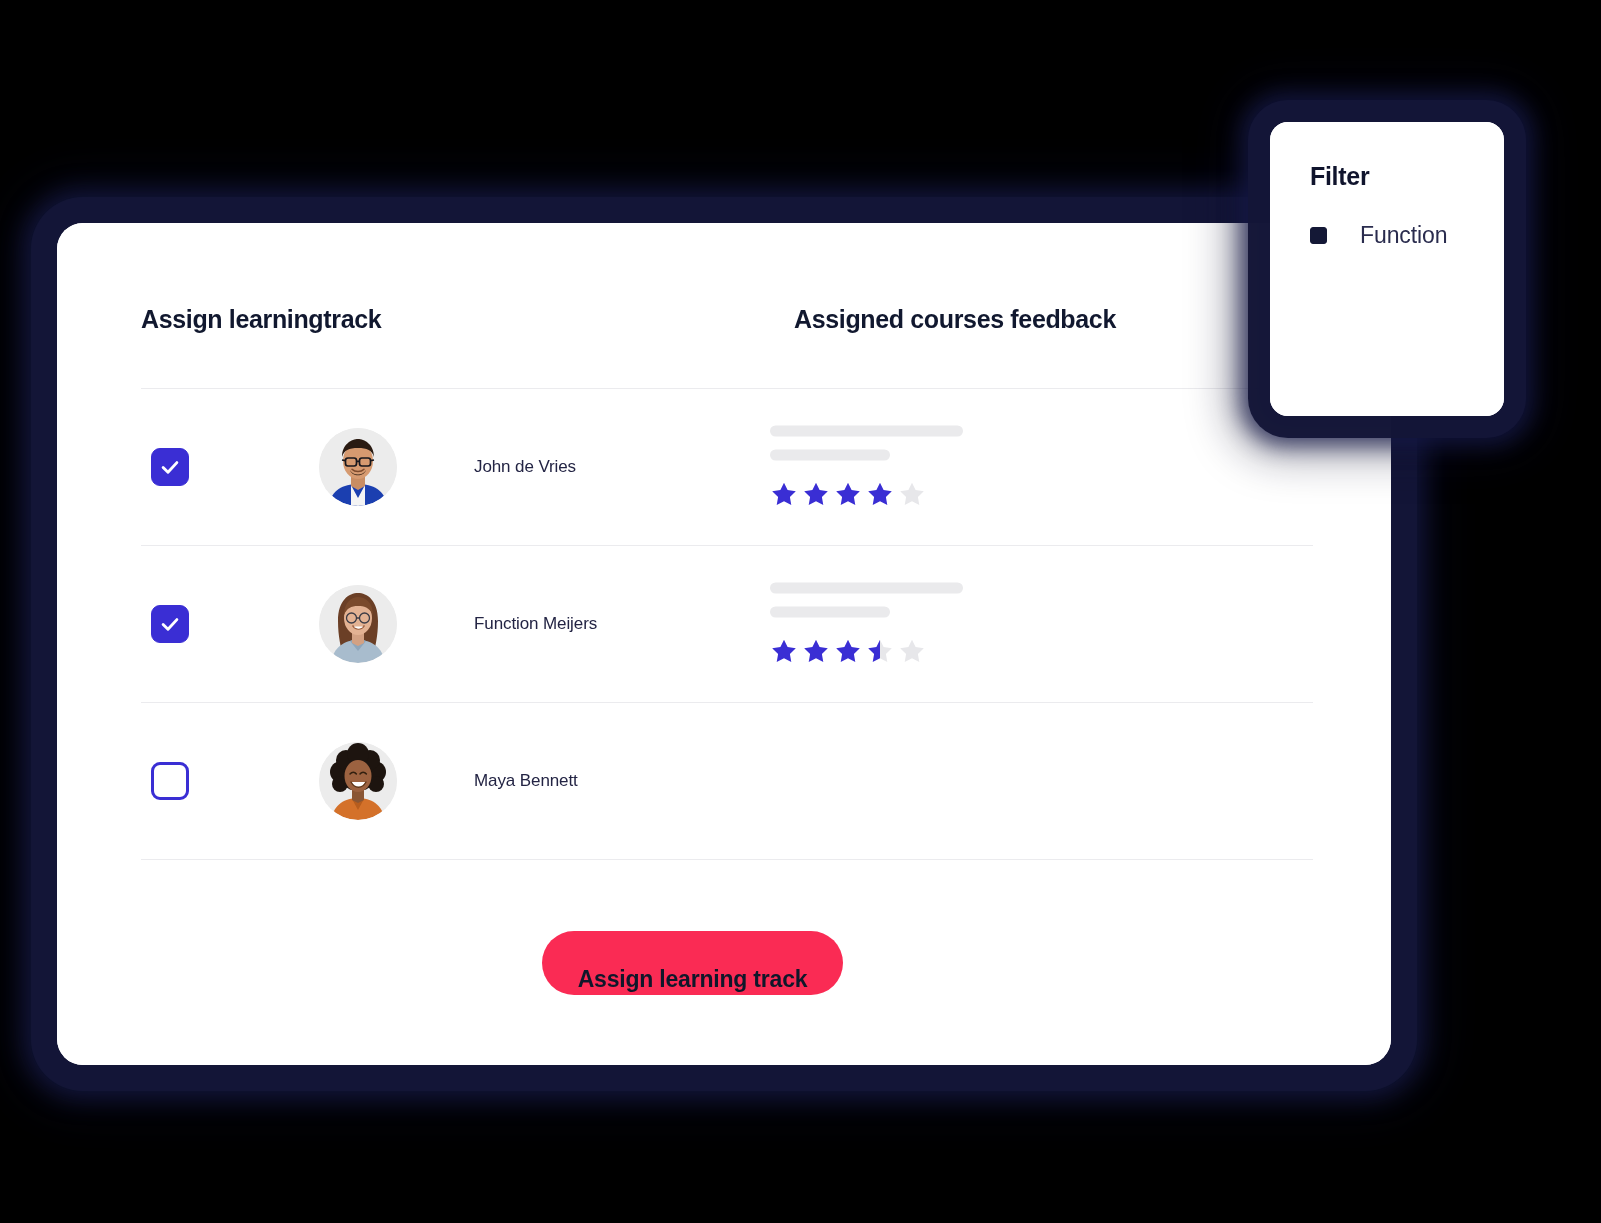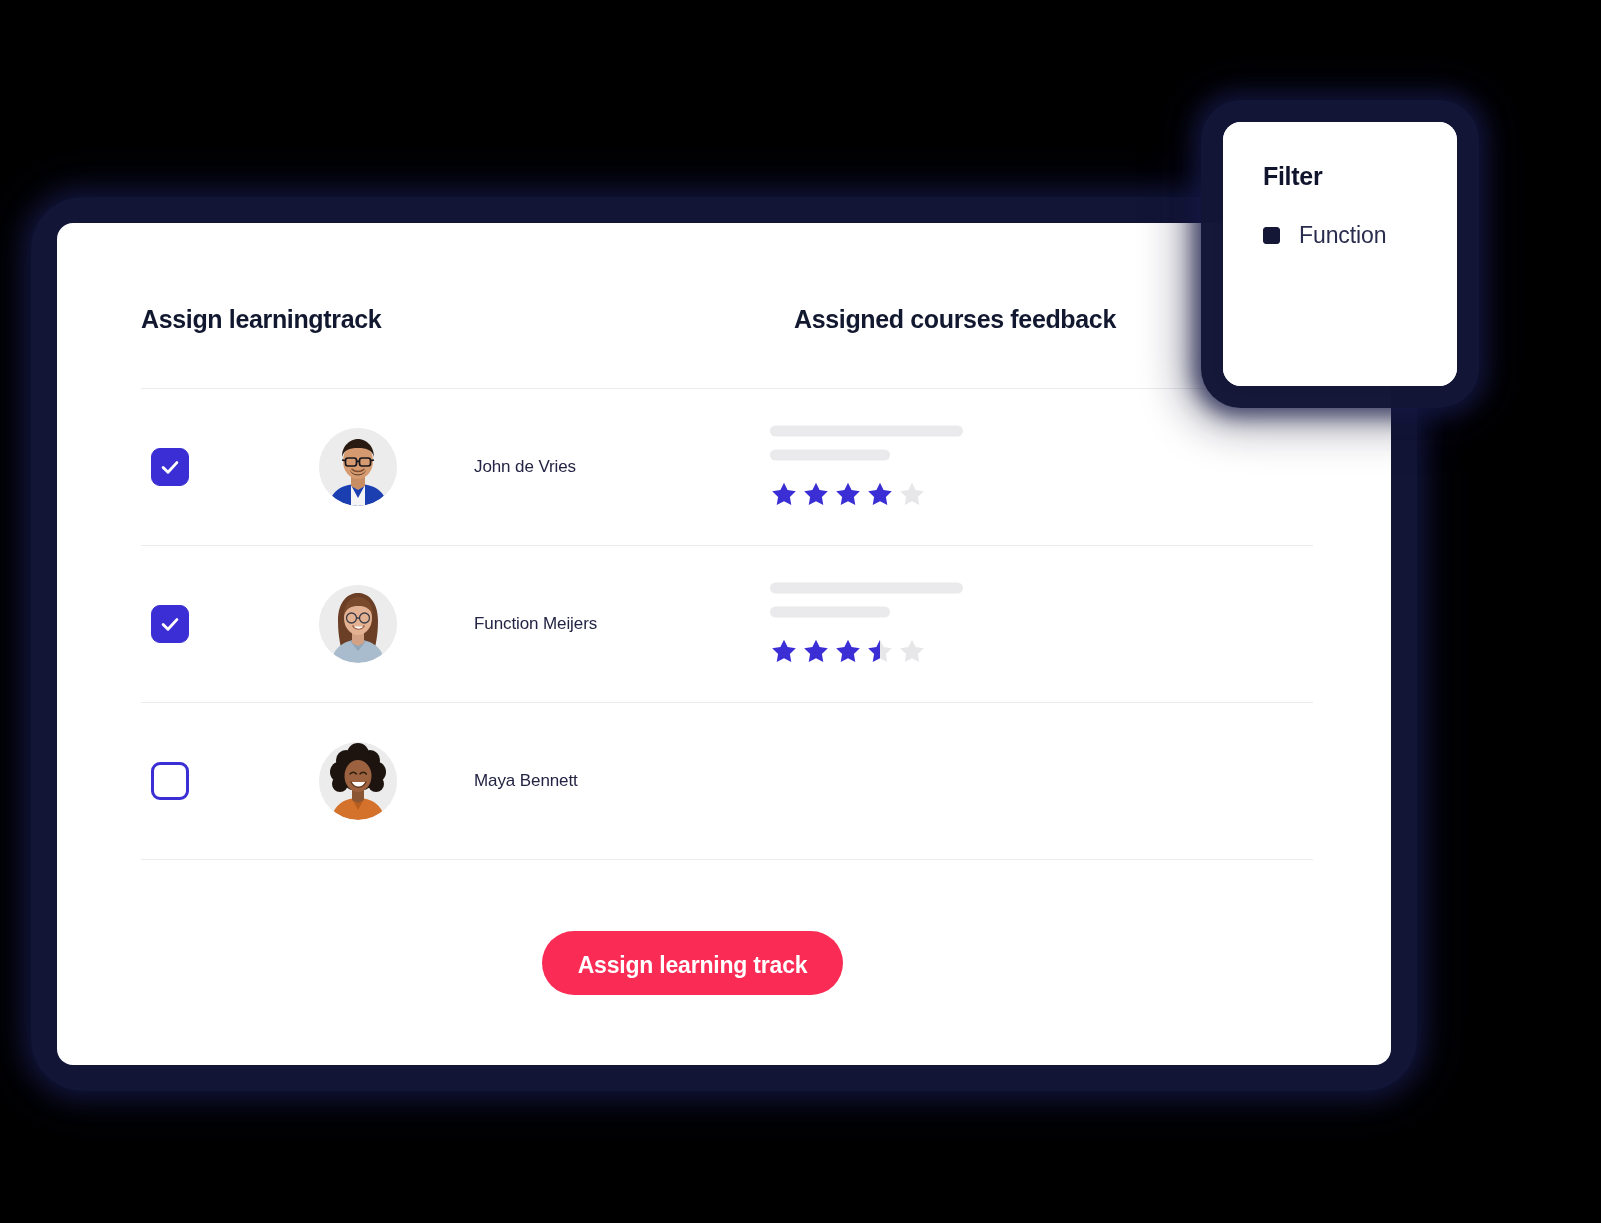--- a/index.html
+++ b/index.html
@@ -36,24 +36,24 @@
     box-shadow:
       0 0 0 26px rgba(20, 22, 55, 0.96),
       0 0 22px 34px rgba(22, 26, 72, 0.72),
       0 0 48px 46px rgba(14, 16, 46, 0.42);
     z-index: 2;
   }
 
   
   #filter-card {
     position: absolute;
-    left: 1223px;
+    left: 1270px;
     top: 122px;
     width: 234px;
-    height: 264px;
+    height: 294px;
     background: #ffffff;
     border-radius: 18px;
     box-shadow:
       0 0 0 22px rgba(20, 22, 55, 0.96),
       0 0 20px 30px rgba(22, 26, 72, 0.70),
       0 0 44px 40px rgba(14, 16, 46, 0.40);
     z-index: 5;
   }
   #filter-inner {
     position: absolute;
@@ -68,21 +68,21 @@
     font-size: 25px;
     font-weight: 700;
     color: #10142d;
     letter-spacing: -0.3px;
     margin: 0 0 22px 0;
   }
   .filter-row {
     display: flex;
     align-items: center;
     height: 44px;
-    gap: 19px;
+    gap: 33px;
   }
   .filter-box {
     width: 17px;
     height: 17px;
     border-radius: 3px;
     box-sizing: border-box;
     flex: none;
   }
   .filter-box.checked {
     background: #141836;
@@ -96,21 +96,21 @@
     font-size: 23px;
     color: #2a2c4e;
     letter-spacing: -0.1px;
     white-space: nowrap;
   }
 
   
   #card-inner {
     position: absolute;
     inset: 0;
-    border-radius: 16px;
+    border-radius: 26px;
     background: #ffffff;
     overflow: hidden;
   }
 
   #headers {
     position: absolute;
     top: 82px;
     left: 84px;
     right: 0;
     height: 40px;
@@ -228,27 +228,27 @@
     right: 0;
     top: 708px;
     display: flex;
     justify-content: center;
     gap: 44px;
     padding-right: 63px;
   }
   .pill-btn {
     border: none;
     background: #fa2b54;
-    color: #ffffff;
+    color: #0f172a;
     font-family: "Liberation Sans", sans-serif;
     font-size: 23px;
     font-weight: 700;
     letter-spacing: -0.2px;
     border-radius: 40px;
-    padding: 2px 36px;
+    padding: 16px 36px;
     height: 64px;
     line-height: 64px;
     cursor: pointer;
     white-space: nowrap;
   }
 </style>
 </head>
 <body>
 
 <div id="stage">

